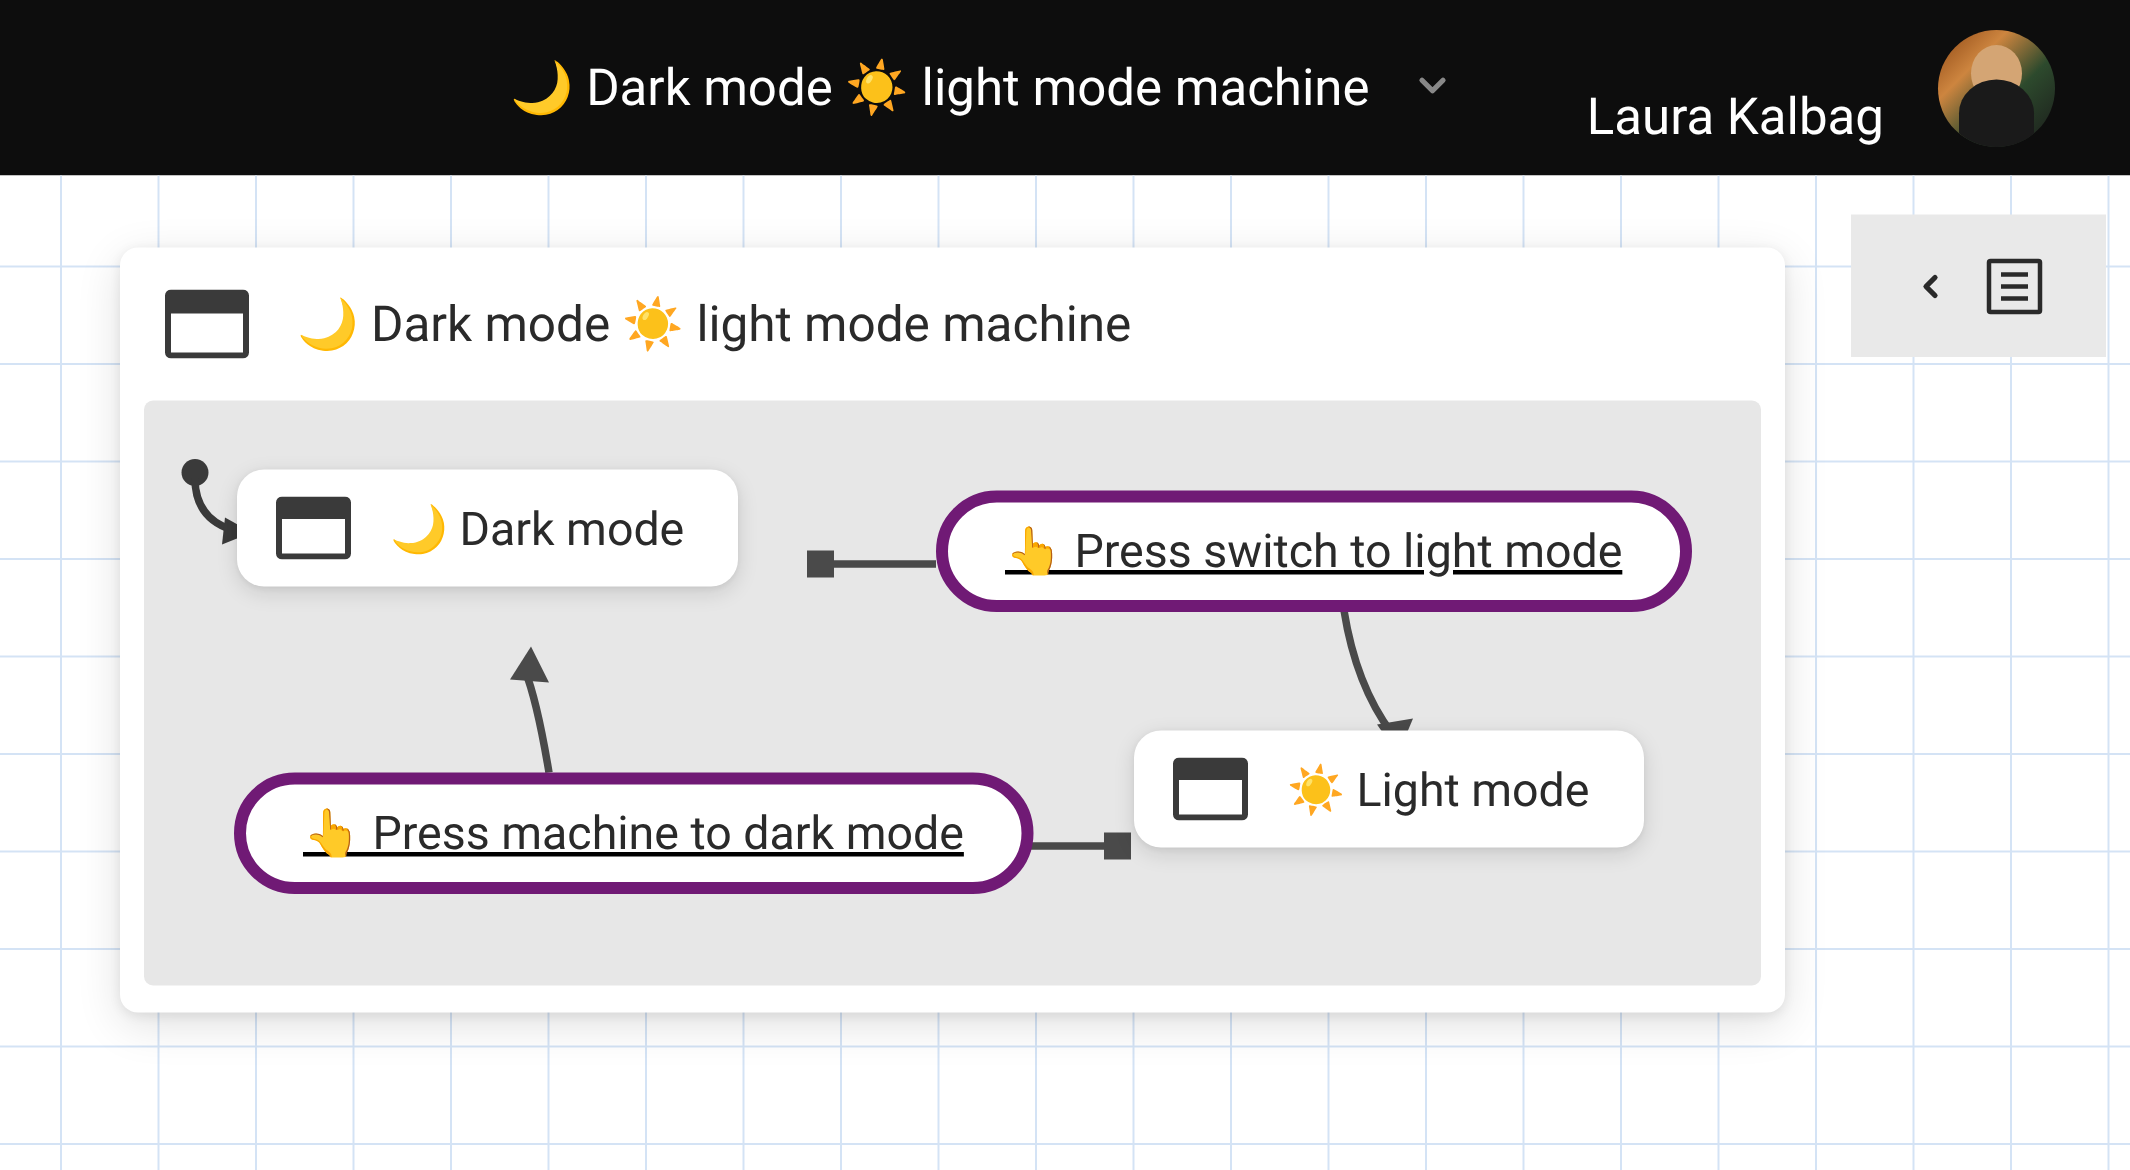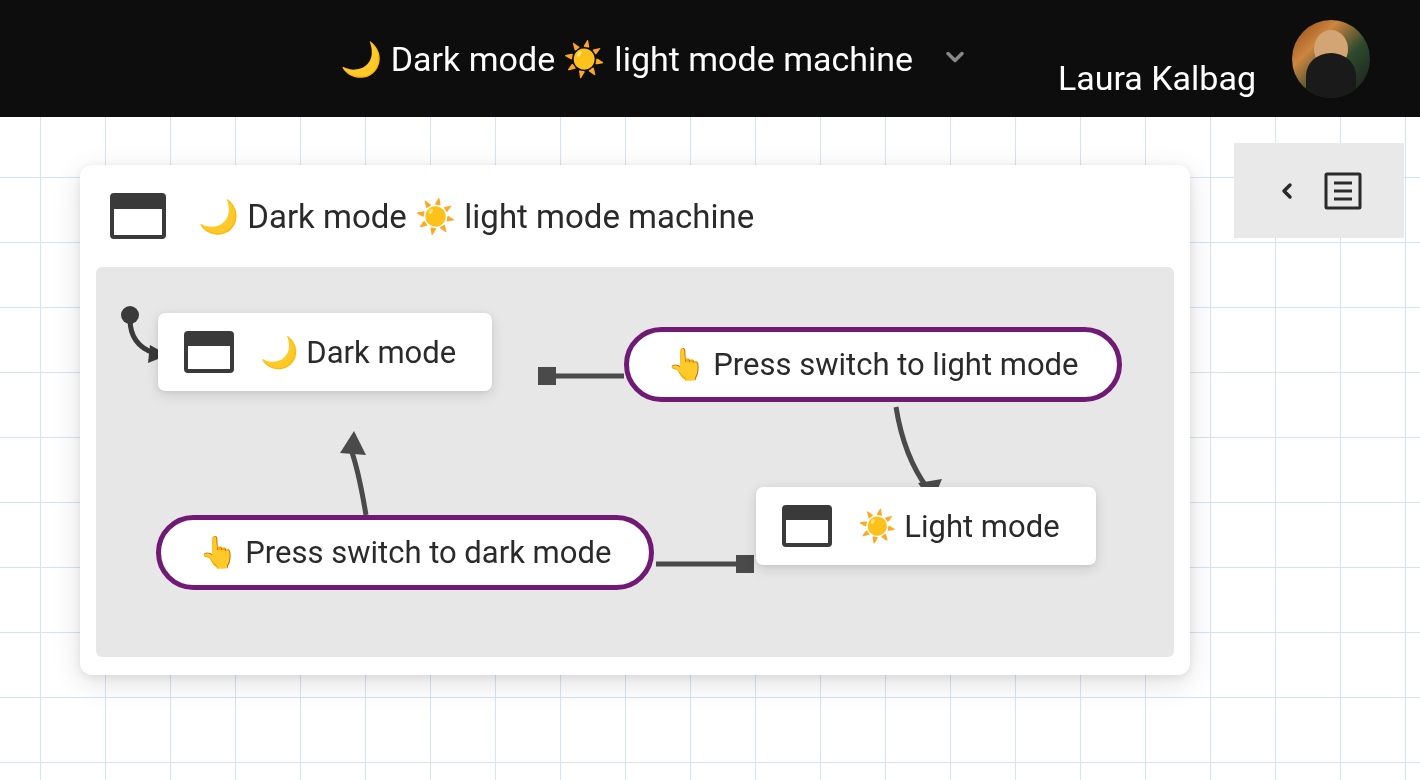--- a/index.html
+++ b/index.html
@@ -143,21 +143,21 @@
       background: #e7e7e7;
       border-radius: 6px;
       position: relative;
       height: 390px;
     }
 
     
     .state-node {
       position: absolute;
       background: #fff;
-      border-radius: 7px;
+      border-radius: 18px;
       box-shadow: 0 4px 14px rgba(0,0,0,0.12), 0 1px 4px rgba(0,0,0,0.06);
       display: flex;
       align-items: center;
       padding: 18px 36px 18px 26px;
       gap: 26px;
       cursor: pointer;
     }
     .state-node .window-icon-sm {
       width: 50px;
       height: 42px;
@@ -169,26 +169,27 @@
       white-space: nowrap;
     }
 
     .node-dark { top: 46px; left: 62px; }
     .node-light { top: 220px; left: 660px; }
 
     
     .event-pill {
       position: absolute;
       background: #fff;
-      border: 5px solid #701a75;
+      border: 8px solid #701a75;
       border-radius: 50px;
       padding: 14px 38px;
       display: flex;
       align-items: flex-start;
       cursor: pointer;
+      text-decoration: underline;
     }
     .event-label {
       font-size: 31px;
       color: #2a2a2a;
       white-space: nowrap;
     }
     .pill-light { top: 60px; left: 528px; }
     .pill-dark { top: 248px; left: 60px; }
 
     
@@ -278,21 +279,21 @@
           <rect x="2" y="2" width="46" height="13" fill="#3a3a3a"></rect>
         </svg>
         <span class="state-label">🌙 Dark mode</span>
       </div>
 
       <div class="event-pill pill-light">
         <span class="event-label">👆 Press switch to light mode</span>
       </div>
 
       <div class="event-pill pill-dark">
-        <span class="event-label">👆 Press switch to dark mode</span>
+        <span class="event-label">👆 Press machine to dark mode</span>
       </div>
 
       <div class="state-node node-light">
         <svg class="window-icon-sm" viewBox="0 0 50 42">
           <rect x="2" y="2" width="46" height="38" fill="none" stroke="#3a3a3a" stroke-width="4" rx="2"></rect>
           <rect x="2" y="2" width="46" height="13" fill="#3a3a3a"></rect>
         </svg>
         <span class="state-label">☀️ Light mode</span>
       </div>
 

